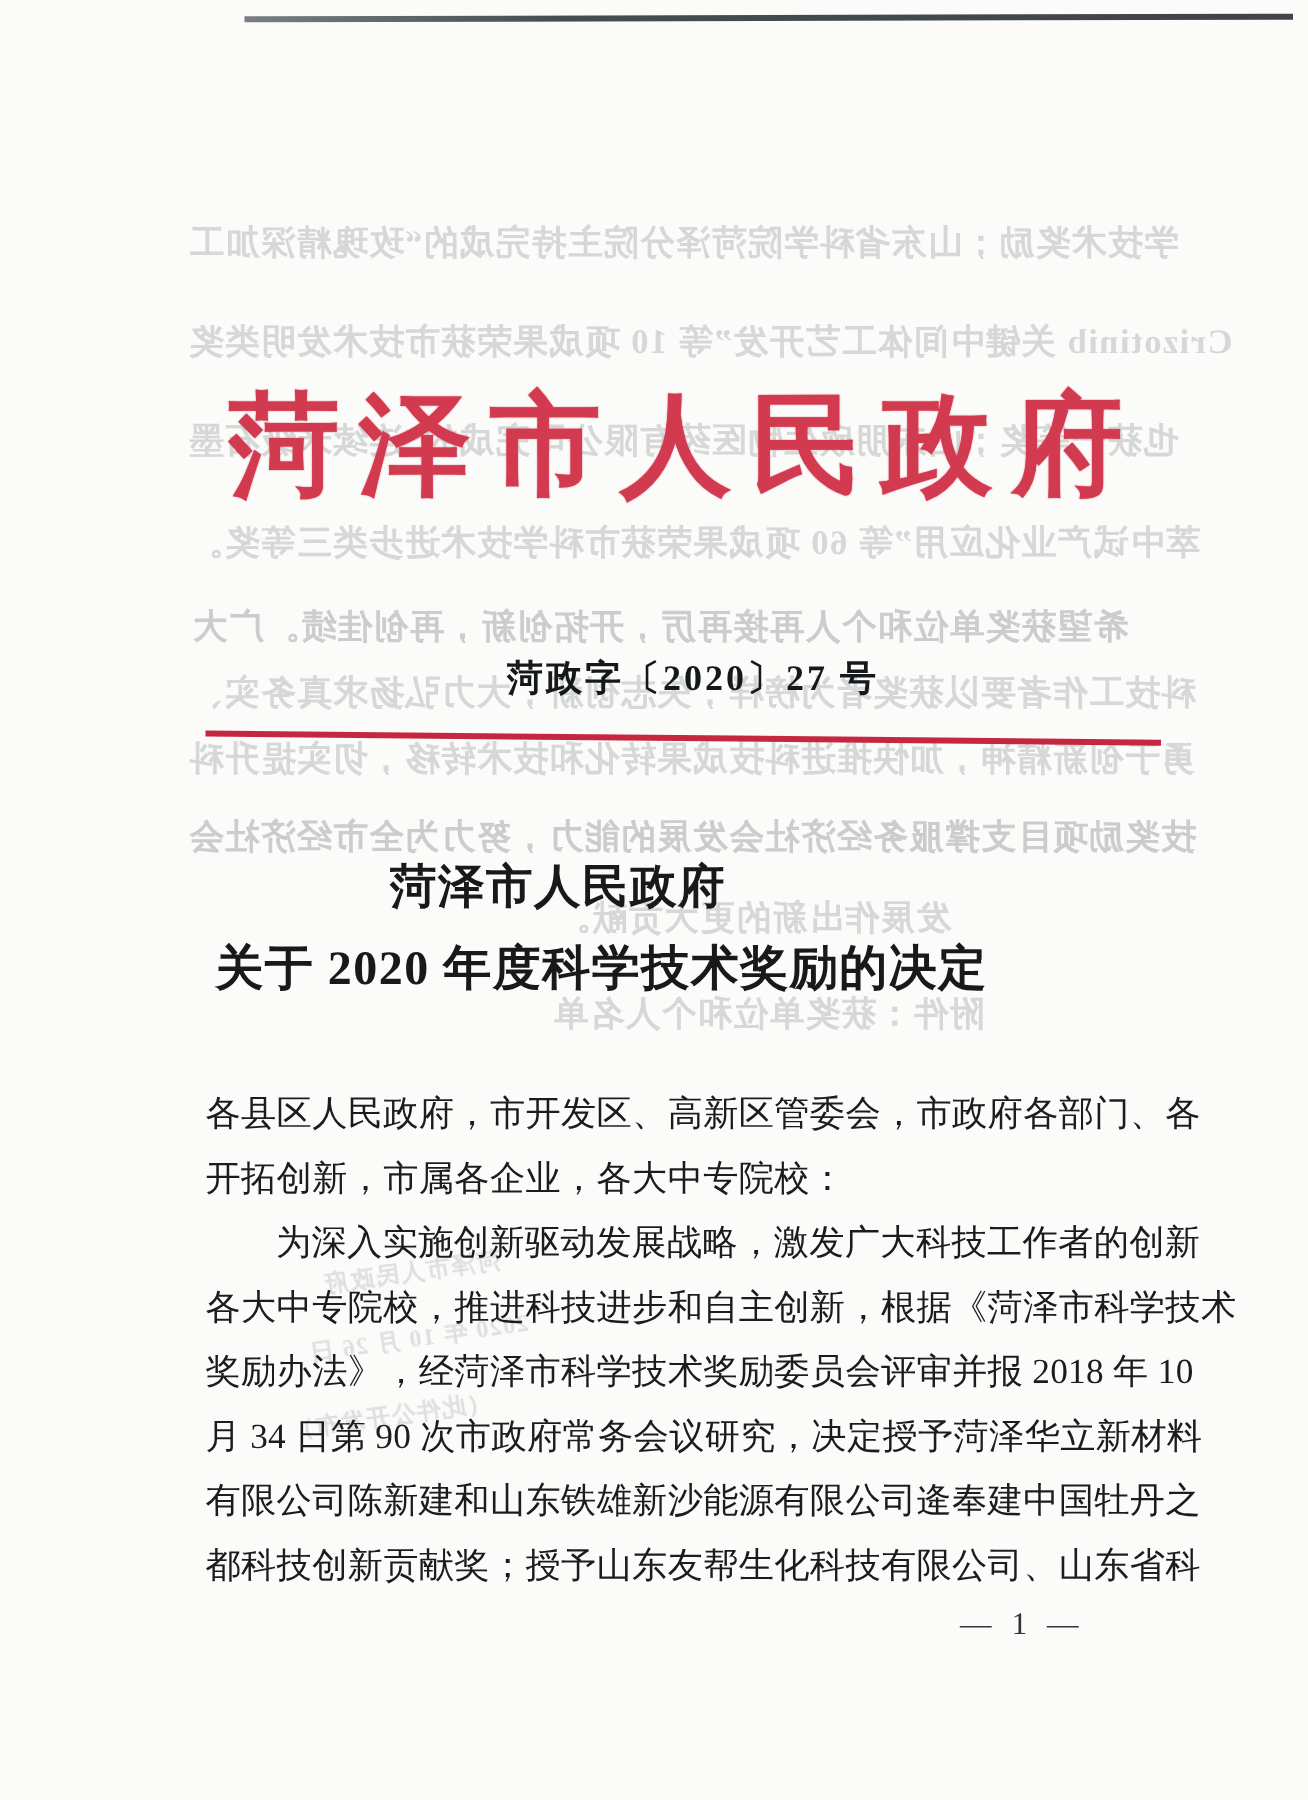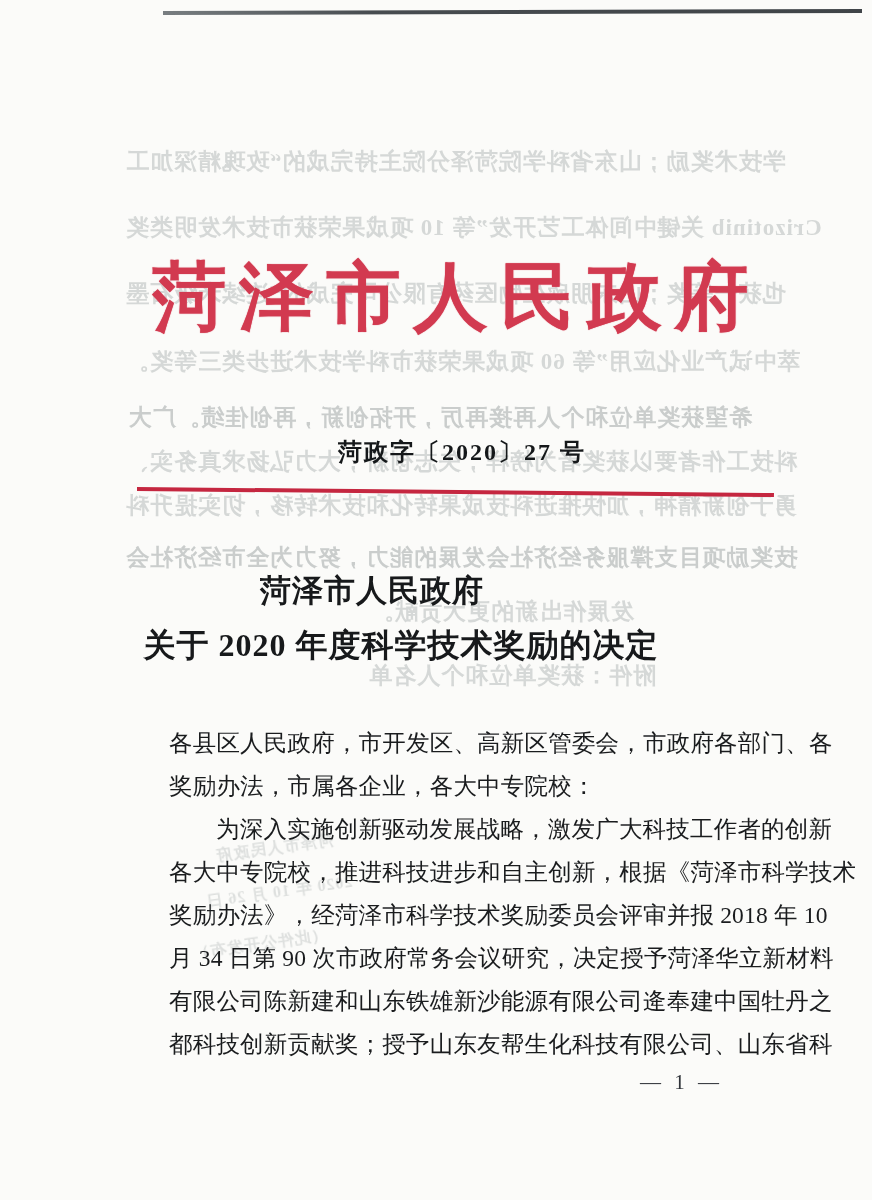--- a/index.html
+++ b/index.html
@@ -68,21 +68,21 @@
     letter-spacing:1px;
   }
   .title2{
     position:absolute;top:624px;left:0;right:0;
     text-align:center;
     transform:translateX(-35px);
     font-size:32px;font-weight:bold;color:#17191b;
     letter-spacing:1px;
   }
   .body-block{
-    position:absolute;top:722px;left:137px;width:632px;margin-left:32px;
+    position:absolute;top:722px;left:137px;width:632px;
   }
   .body-line{
     font-size:23.5px;
     line-height:43px;
     height:43px;
     letter-spacing:0.2px;
     white-space:nowrap;
     color:#1a1c1e;
   }
   .body-line.indent{padding-left:47px;text-align:right;}
@@ -117,21 +117,21 @@
 
   <div class="doc-number">菏政字〔2020〕27 号</div>
 
   <div class="red-divider"></div>
 
   <div class="title1">菏泽市人民政府</div>
   <div class="title2">关于 2020 年度科学技术奖励的决定</div>
 
   <div class="body-block">
     <div class="body-line">各县区人民政府，市开发区、高新区管委会，市政府各部门、各</div>
-    <div class="body-line">奖励办法，市属各企业，各大中专院校：</div>
+    <div class="body-line">开拓创新，市属各企业，各大中专院校：</div>
     <div class="body-line indent">为深入实施创新驱动发展战略，激发广大科技工作者的创新</div>
     <div class="body-line">各大中专院校，推进科技进步和自主创新，根据《菏泽市科学技术</div>
     <div class="body-line">奖励办法》，经菏泽市科学技术奖励委员会评审并报 2018 年 10</div>
     <div class="body-line">月 34 日第 90 次市政府常务会议研究，决定授予菏泽华立新材料</div>
     <div class="body-line">有限公司陈新建和山东铁雄新沙能源有限公司逄奉建中国牡丹之</div>
     <div class="body-line">都科技创新贡献奖；授予山东友帮生化科技有限公司、山东省科</div>
   </div>
 
   <div class="page-number">— 1 —</div>
 

